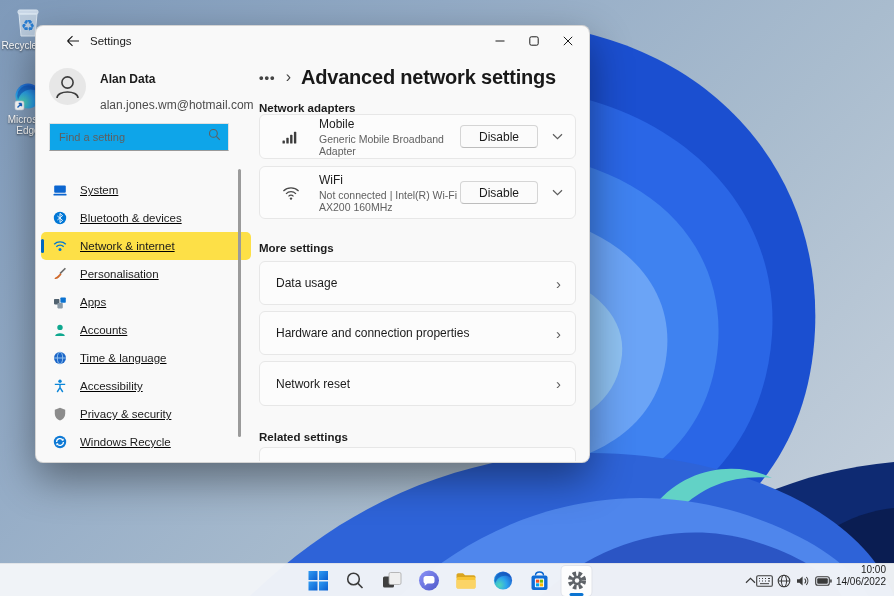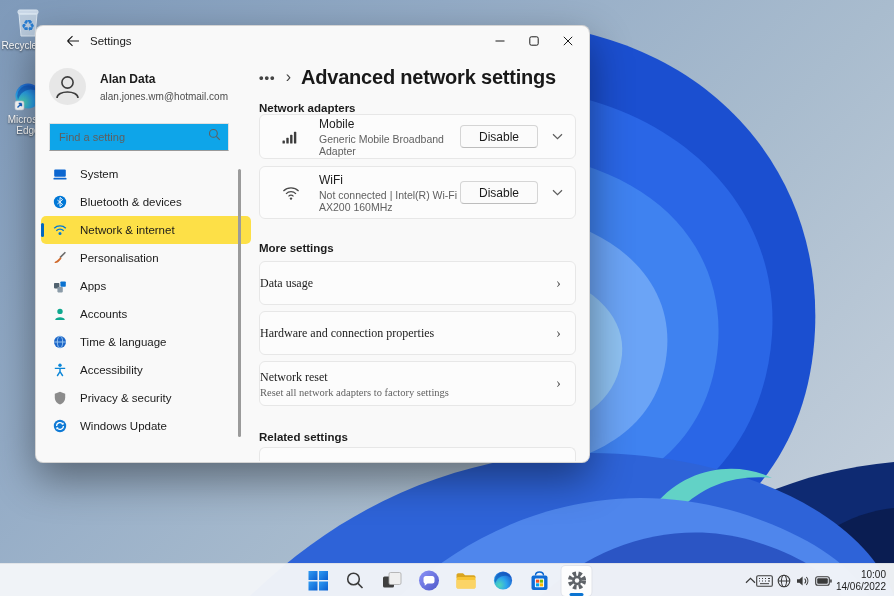--- a/index.html
+++ b/index.html
@@ -24,29 +24,29 @@
   .win-title { position:absolute; left:38px; top:0; height:30px; line-height:30px;
     font-size:11.5px; color:#1b1b1b; }
   .win-controls { position:absolute; right:4px; top:0; display:flex; }
   .wc-btn { width:34px; height:29px; display:flex; align-items:center; justify-content:center; }
 
   
   .avatar { position:absolute; left:13px; top:42px; width:37px; height:37px; border-radius:50%;
     background:#e7e7e7; display:flex; align-items:center; justify-content:center; }
   .prof-text { position:absolute; left:64px; top:46px; }
   .prof-name { font-size:12px; font-weight:bold; color:#1b1b1b; }
-  .prof-email { font-size:10px; color:#4d4d4d; margin-top:5px; }
+  .prof-email { font-size:12px; color:#4d4d4d; margin-top:12px; }
   .searchbox { position:absolute; left:13px; top:97px; width:180px; height:28px;
     background:#0ea5e9; border:1px solid #e0e0e0; border-bottom:1px solid #9a9a9a; border-radius:0; }
   .searchbox input { width:152px; height:100%; border:0; outline:0; background:transparent;
     padding:0 0 0 9px; font-size:11px; color:#1b1b1b;
     font-family:"Liberation Sans","DejaVu Sans",sans-serif; }
   .searchbox input::placeholder { color:#5f5f5f; }
   .searchbox .mag { position:absolute; right:7px; top:4px; }
-  .nav { position:absolute; left:5px; top:134px; width:210px; }
+  .nav { position:absolute; left:5px; top:150px; width:210px;text-decoration:underline; }
   .nav-item { position:relative; height:28px; display:flex; align-items:center; gap:13px;
     padding-left:11px; border-radius:5px; cursor:pointer; }
   .nav-item .ico { width:15px; height:15px; display:flex; align-items:center; justify-content:center; }
   .nav-item .nl { font-size:11.5px; color:#1b1b1b; }
   .nav-item.active { background:#fde047; }
   .nav-item.active .pill { position:absolute; left:0; top:7px; width:3px; height:14px;
     border-radius:2px; background:#0067c0; }
   .side-scroll { position:absolute; left:202px; top:143px; width:3px; height:268px;
     background:#9b9b9b; border-radius:2px; }
 
@@ -62,39 +62,39 @@
   .sec-head.rs { margin-top:25px; }
   .card { width:317px; background:#fcfcfc; border:1px solid #e7e7e7; border-radius:6px; }
   .adapter { display:flex; align-items:center; padding:0 12px 0 19px; }
   .adapter .aico { width:24px; display:flex; justify-content:center; margin-right:16px; }
   .adapter .atxt { flex:1; min-width:0; padding-right:6px; }
   .a-name { font-size:12px; color:#1b1b1b; }
   .a-desc { font-size:10.5px; color:#616161; margin-top:2px; line-height:12px; }
   .dis-btn { width:78px; height:23px; background:#fbfbfb; border:1px solid #d5d5d5;
     border-bottom-color:#bdbdbd; border-radius:4px; font-size:12px; color:#1b1b1b;
     font-family:"Liberation Sans","DejaVu Sans",sans-serif; cursor:pointer; margin-right:14px; }
-  .navcard { display:flex; align-items:center; padding:0 14px 0 0; cursor:pointer;font-family:Liberation Serif, serif; }
+  .navcard { display:flex; align-items:center; padding:0 14px 0 16px; cursor:pointer; }
   .navcard .ntxt { flex:1; }
   .n-title { font-size:12px; color:#1b1b1b; }
   .n-desc { font-size:10.5px; color:#616161; margin-top:2px; }
   .chev-r { font-size:15px; color:#5d5d5d; }
   .partial-card { width:317px; height:14px; margin-top:4px; background:#fcfcfc;
     border:1px solid #e7e7e7; border-bottom:0; border-radius:6px 6px 0 0; }
 
   
   .taskbar { position:absolute; left:0; right:0; bottom:0; height:33px;
     background:rgba(243,245,248,.97); border-top:1px solid rgba(0,0,0,.06); }
   .tb-center { position:absolute; left:50%; top:0; transform:translateX(-50%);
     height:33px; display:flex; align-items:center; gap:7px; }
   .tb-slot { width:30px; height:30px; display:flex; align-items:center; justify-content:center;
     border-radius:4px; position:relative; cursor:pointer; }
   .tb-slot.active { background:#fdfdfd; box-shadow:0 0 0 1px rgba(0,0,0,.05); }
   .tb-slot.active .underline { position:absolute; bottom:0; left:8px; width:14px; height:2.5px;
     border-radius:2px; background:#0b74d1; }
-  .tray { position:absolute; right:8px; top:0; height:33px; display:flex; align-items:center; }
+  .tray { position:absolute; right:8px; top:0; height:33px; display:flex; }
   .tray-ico { display:flex; align-items:center; justify-content:center; cursor:pointer; }
   .tray-group { display:flex; align-items:center; gap:5px; padding:3px 4px; border-radius:4px; cursor:pointer; }
   .clock { text-align:right; font-size:10px; color:#1b1b1b; line-height:12px; cursor:pointer; }
 </style>
 </head>
 <body>
 
 <div class="screen">
 
   <svg class="wallpaper" viewBox="0 0 894 596">
@@ -283,21 +283,21 @@
       <div class="nav-item">
         <span class="ico">
           <svg width="14" height="14" viewBox="0 0 14 14">
               <circle cx="7" cy="7" r="6.2" fill="#0f7ad5"></circle>
               <path d="M3.6,7 A3.4,3.4 0 0 1 10,5.4" fill="none" stroke="#fff" stroke-width="1.2"></path>
               <path d="M10.4,7 A3.4,3.4 0 0 1 4,8.6" fill="none" stroke="#fff" stroke-width="1.2"></path>
               <path d="M10.6,3.4 V5.6 H8.4 Z" fill="#fff"></path>
               <path d="M3.4,10.6 V8.4 H5.6 Z" fill="#fff"></path>
             </svg>
         </span>
-        <span class="nl">Windows Update</span>
+        <span class="nl">Windows Recycle</span>
       </div>
     </div>
 
     <div class="side-scroll"></div>
 
     <div class="content">
 
       <div class="crumb-row">
         <span class="crumb-dots">•••</span>
         <span class="crumb-chev">›</span>
@@ -356,21 +356,20 @@
       <div class="card navcard" style="height:44px;margin-top:6px">
         <span class="ntxt">
             <div class="n-title">Hardware and connection properties</div>
           </span>
         <span class="chev-r">›</span>
       </div>
 
       <div class="card navcard" style="height:45px;margin-top:6px">
         <span class="ntxt">
           <div class="n-title">Network reset</div>
-          <div class="n-desc">Reset all network adapters to factory settings</div>
         </span>
         <span class="chev-r">›</span>
       </div>
 
       <div class="sec-head rs">Related settings</div>
 
       <div class="partial-card"></div>
     </div>
   </div>
 

